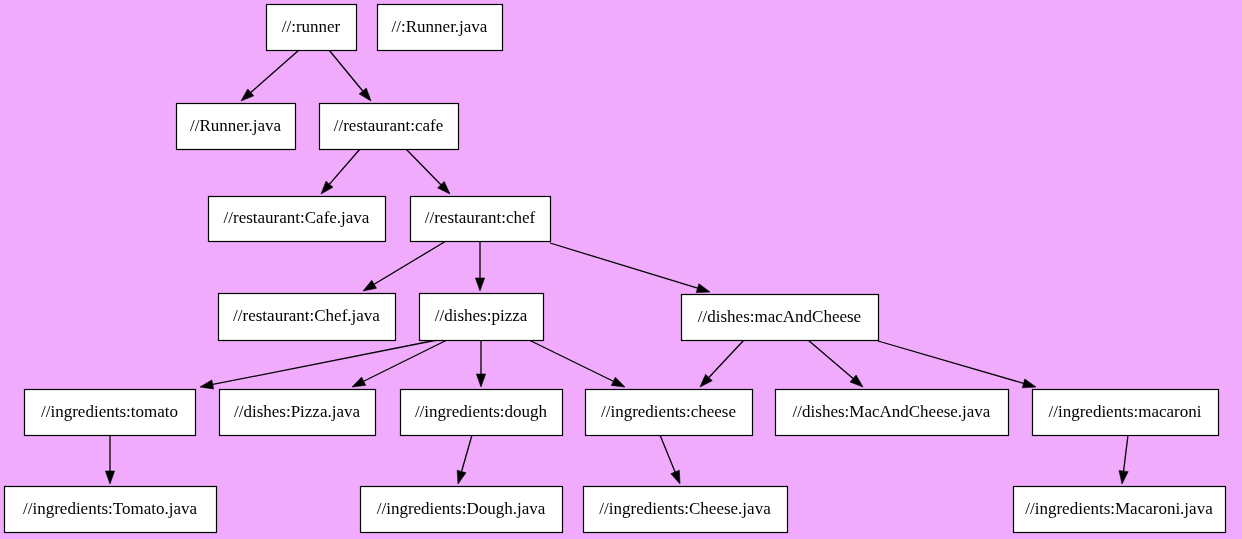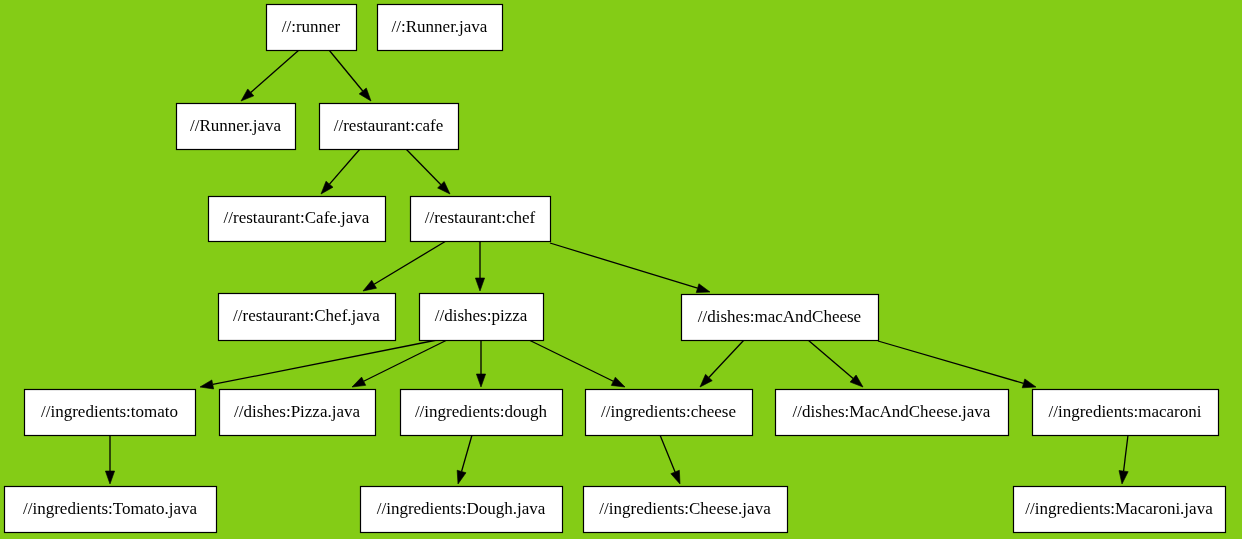--- a/index.html
+++ b/index.html
@@ -4,21 +4,21 @@
 <style>
   html, body {
     margin: 0;
     padding: 0;
     background: #ffffff;
   }
   #graph-root {
     position: relative;
     width: 1242px;
     height: 539px;
-    background: #84cc16;
+    background: #f0abfc;
     overflow: hidden;
     font-family: "Liberation Serif", "DejaVu Serif", serif;
   }
   svg#graph-canvas {
     position: absolute;
     left: 0;
     top: 0;
     width: 1242px;
     height: 539px;
     display: block;

